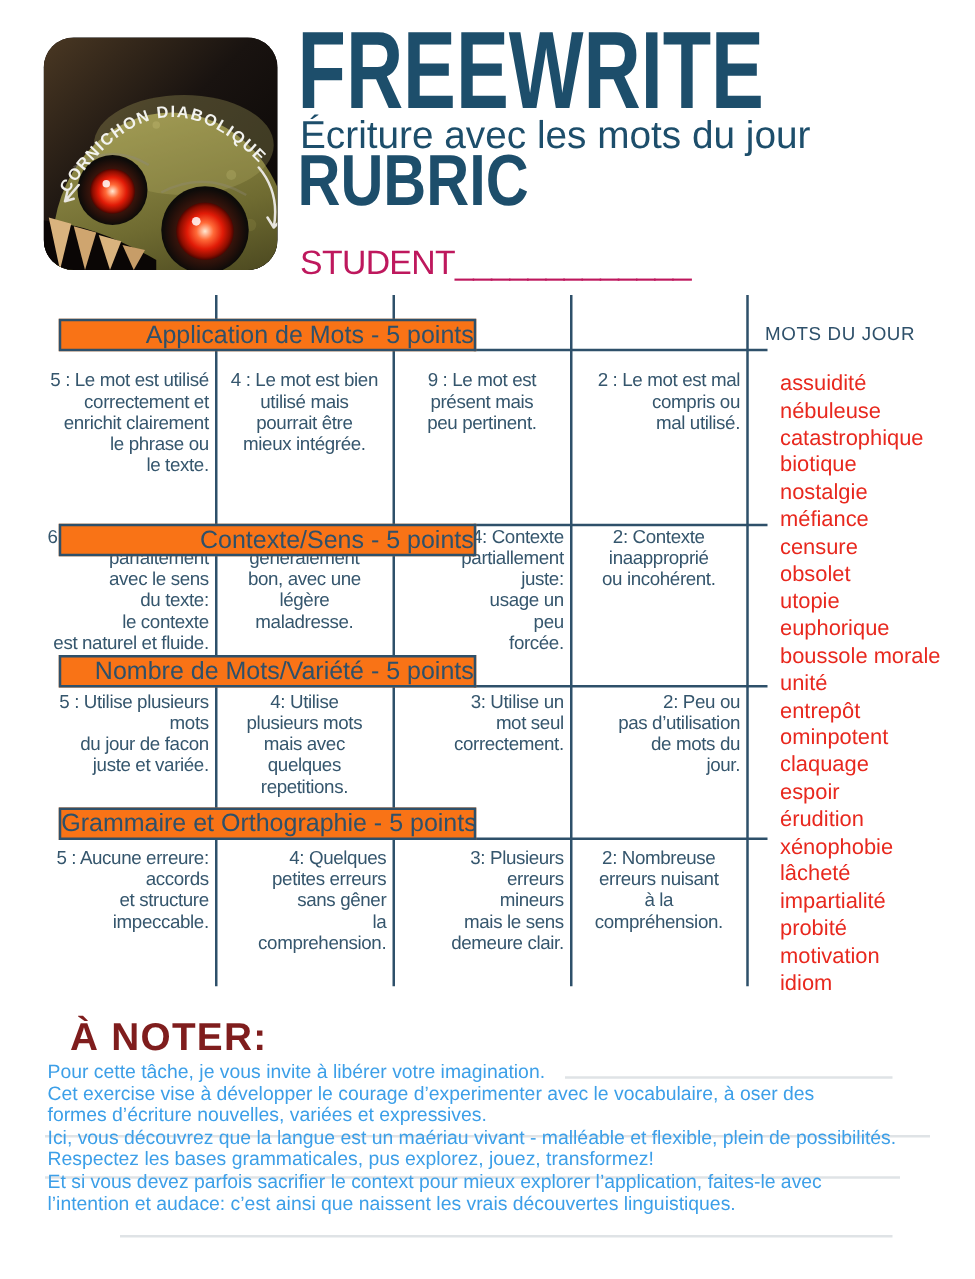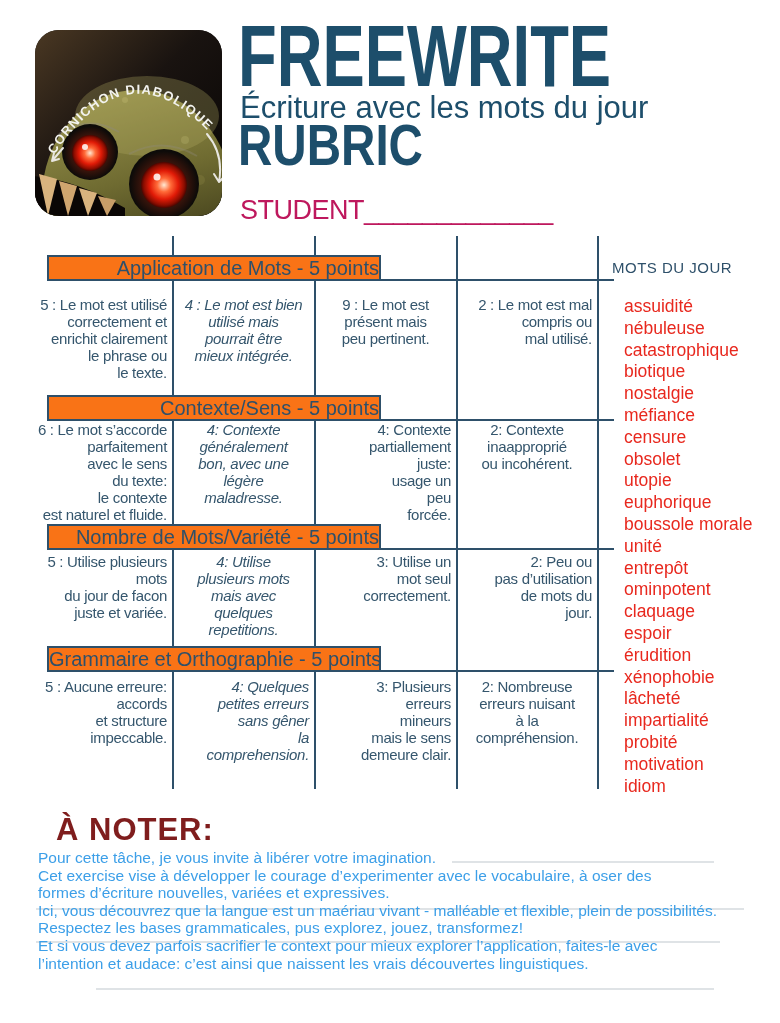--- a/index.html
+++ b/index.html
@@ -18,21 +18,21 @@
     transform:scaleX(.82);transform-origin:0 0;white-space:nowrap;}
   .student{left:240px;top:195px;font-size:27px;color:#be185d;white-space:nowrap;letter-spacing:-0.5px;}
 
   
   .vline{width:2px;top:236px;height:553px;background:#2e506a;}
   .hline{height:2px;left:379px;width:235px;background:#2e506a;}
   .cat-box{left:47px;width:330px;height:22px;border:2px solid #2e506a;background:#f97316;
     color:#2e506a;font-size:20px;line-height:22px;text-align:right;white-space:nowrap;z-index:3;}
   .cell{font-size:15px;line-height:17px;color:#35566d;white-space:pre-line;letter-spacing:-0.3px;z-index:2;}
   .ta-r{text-align:right;} .ta-c{text-align:center;}
-  .col1{left:35px;width:132px;} .col2{left:178px;width:131px;font-style:italic;}
+  .col1{left:35px;width:132px;} .col2{left:178px;width:131px;}
   .col3{left:320px;width:131px;} .col4{left:462px;width:130px;}
   .row1{top:296px;} .row2{top:421px;} .row3{top:553px;} .row4{top:678px;}
 
   
   .mots-title{left:612px;top:259px;font-size:15px;color:#2e506a;letter-spacing:.5px;white-space:nowrap;}
   .mots-list{left:612px;top:296px;width:168px;}
   .mot{font-size:17.5px;line-height:21.8px;color:#e8281e;white-space:nowrap;margin-left:12px;}
 
   
   .notes-title{left:56px;top:812px;font-size:31px;font-weight:600;color:#7f1d1d;letter-spacing:1px;white-space:nowrap;}
@@ -113,21 +113,21 @@
   <div class="abs vline" style="left:314px"></div>
   <div class="abs vline" style="left:456px"></div>
   <div class="abs vline" style="left:597px"></div>
 
   <div class="abs hline" style="top:279px"></div>
   <div class="abs hline" style="top:419px"></div>
   <div class="abs hline" style="top:548px"></div>
   <div class="abs hline" style="top:670px"></div>
 
   <div class="abs cat-box" style="top:255px">Application de Mots - 5 points</div>
-  <div class="abs cat-box" style="top:395px">Contexte/Sens - 5 points</div>
+  <div class="abs cat-box" style="top:419px">Contexte/Sens - 5 points</div>
   <div class="abs cat-box" style="top:524px">Nombre de Mots/Variété - 5 points</div>
   <div class="abs cat-box" style="top:646px">Grammaire et Orthographie - 5 points</div>
 
   <div class="abs cell col1 row1 ta-r">5 : Le mot est utilisé
 correctement et
 enrichit clairement
 le phrase ou
 le texte.</div>
   <div class="abs cell col2 row1 ta-c">4 : Le mot est bien
 utilisé mais

